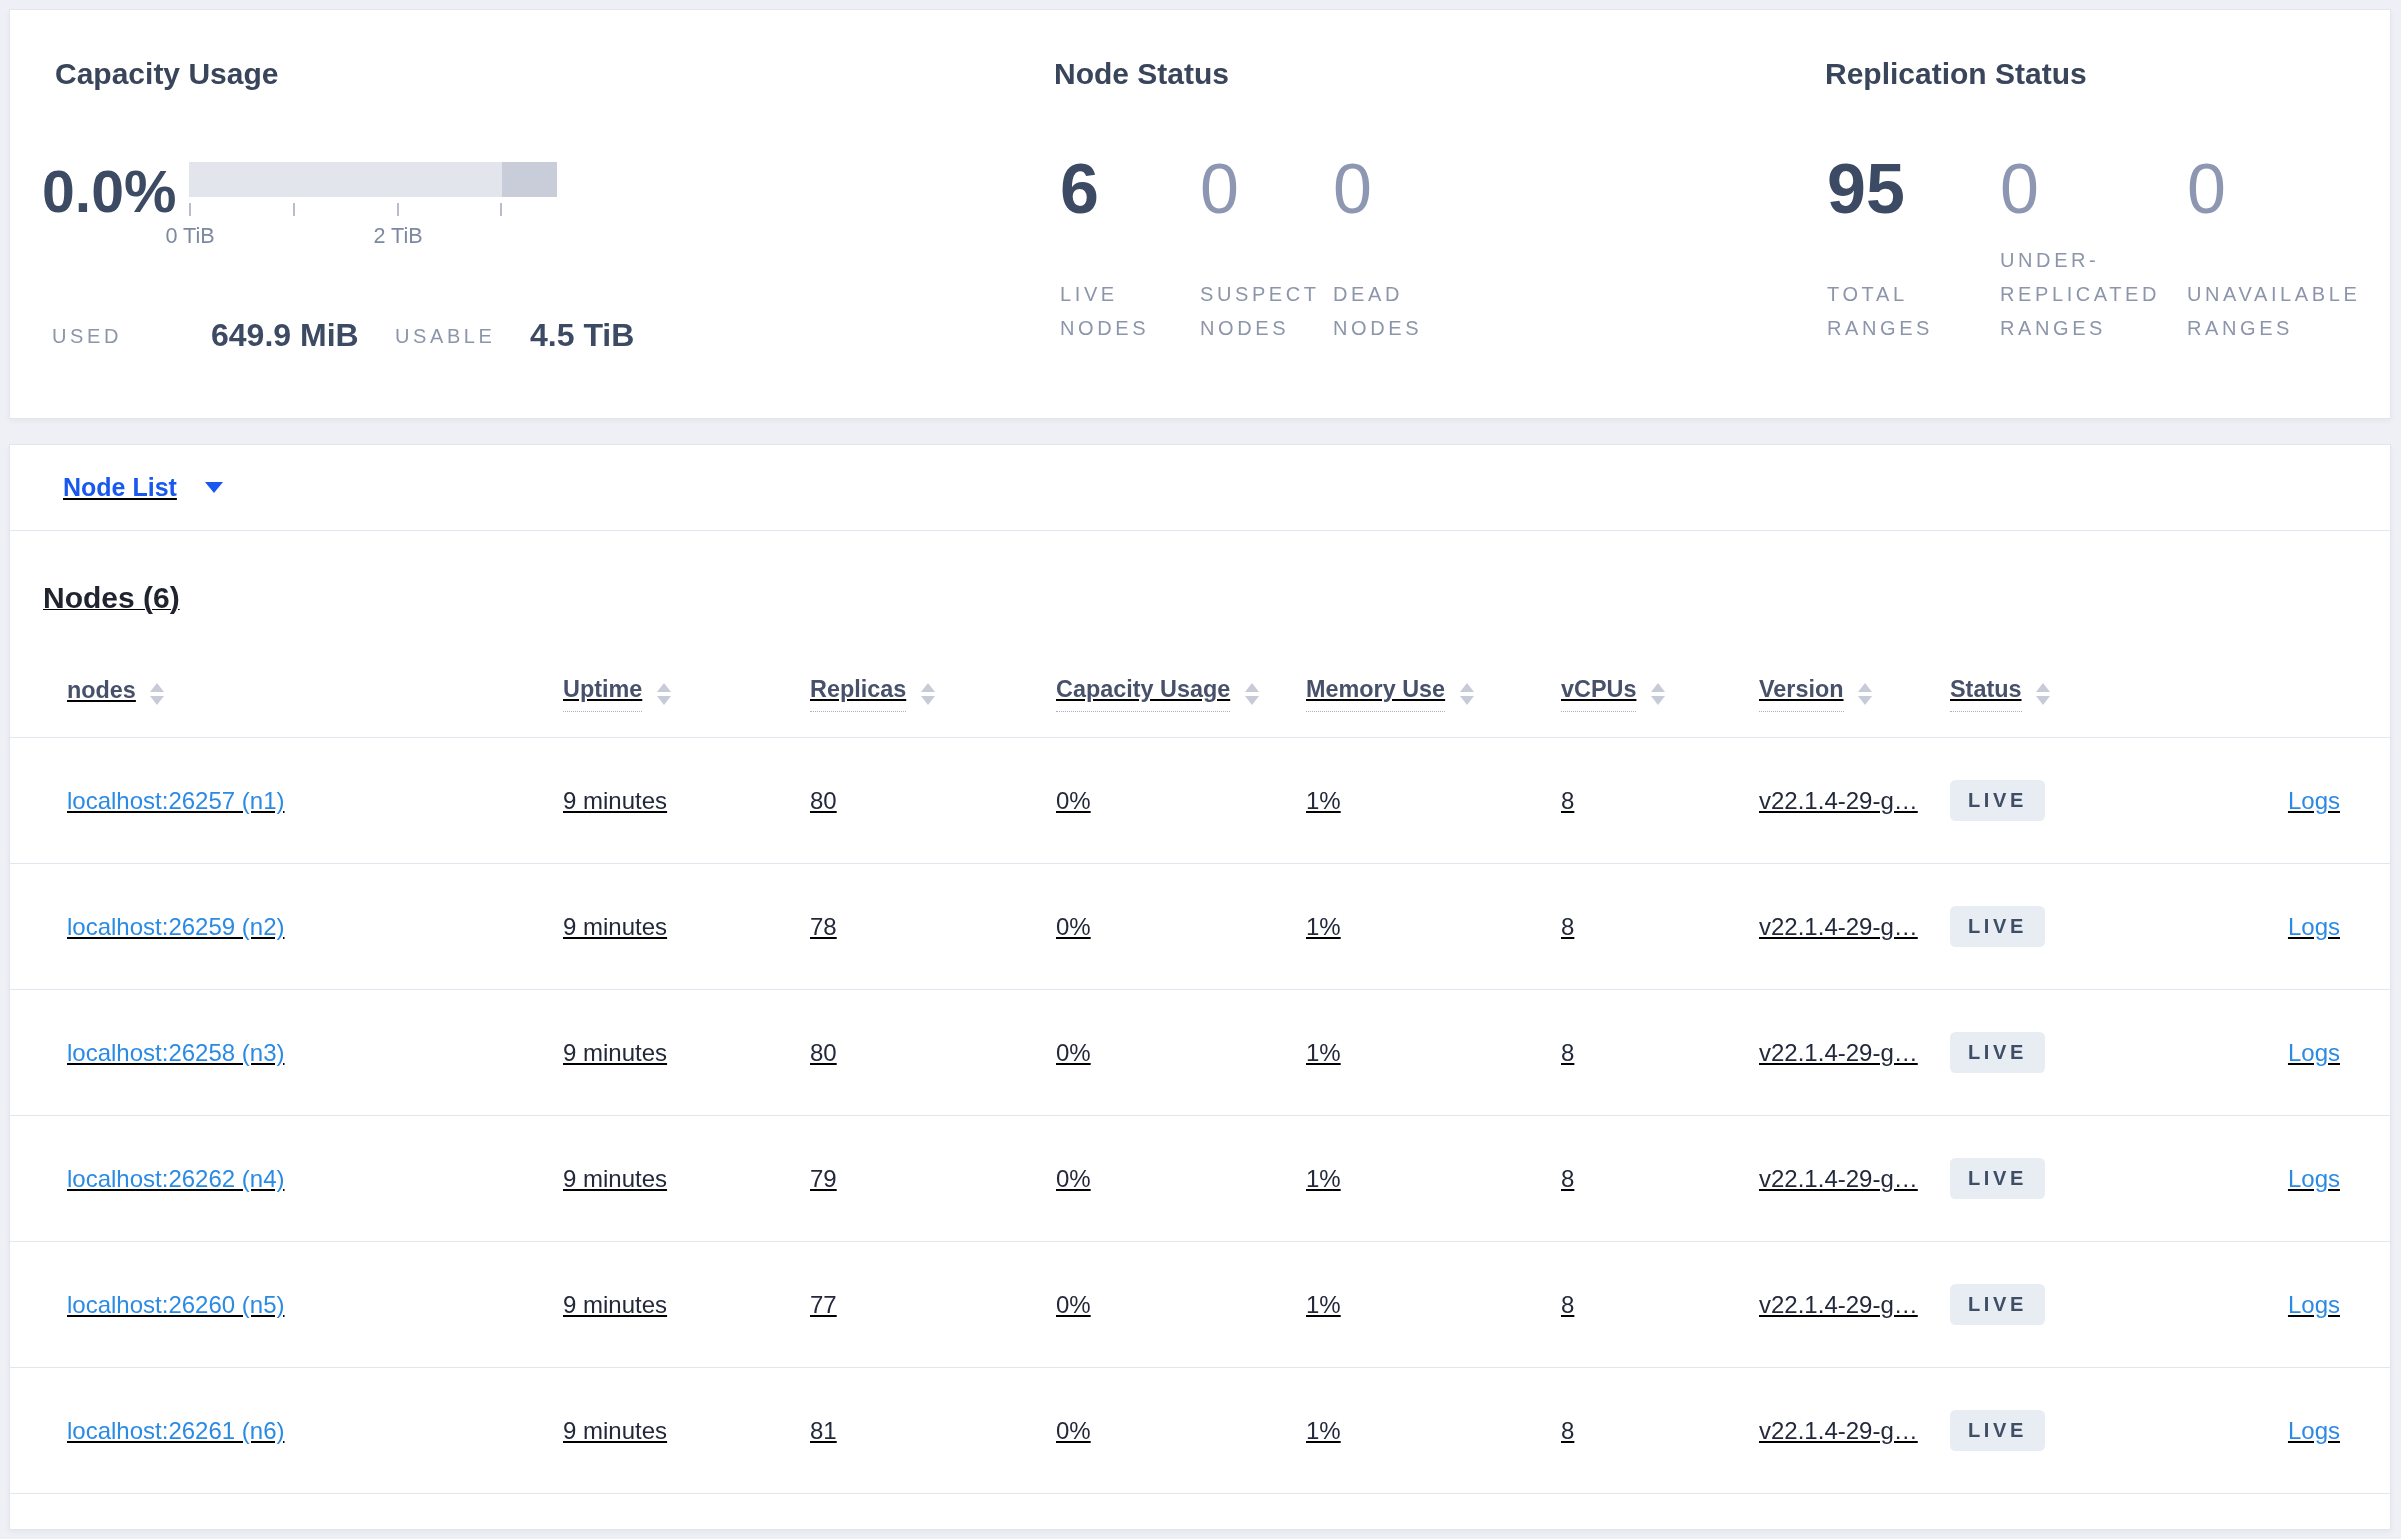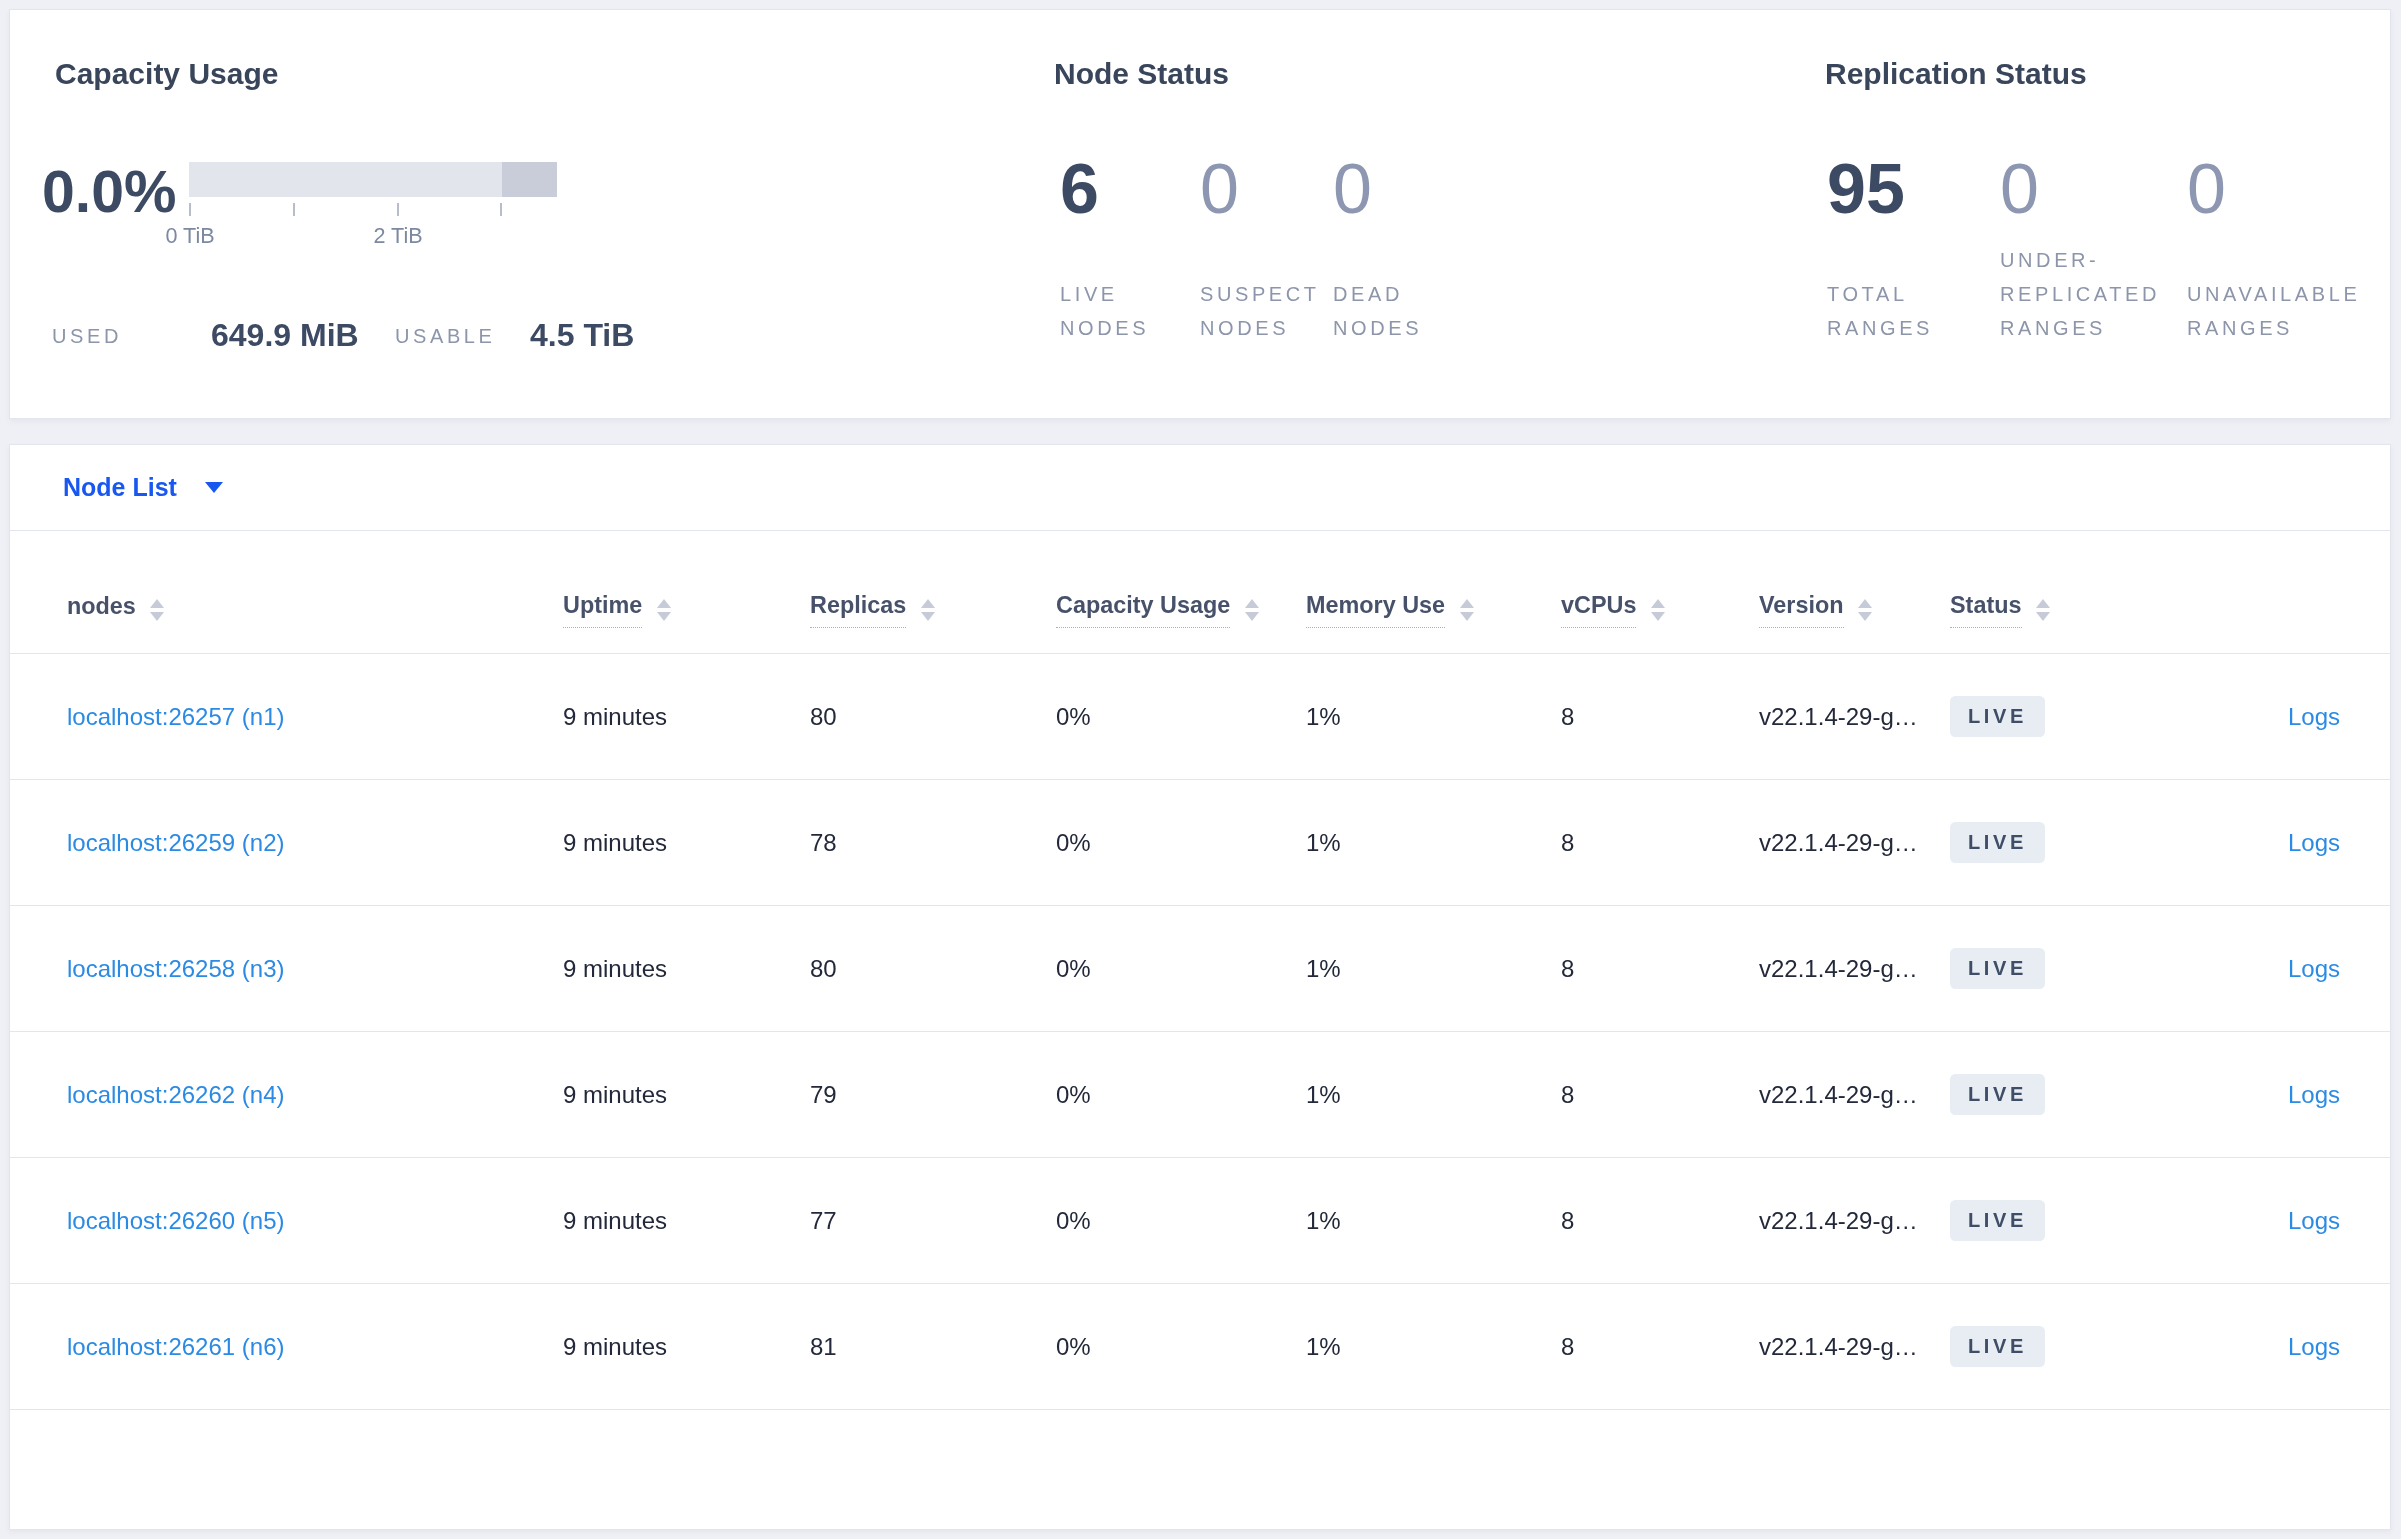--- a/index.html
+++ b/index.html
@@ -1,18 +1,18 @@
 <!DOCTYPE html>
 <html style="font-size:14.4px"><head>
 <meta charset="utf-8">
 <style>
   html,body{margin:0;padding:0;width:2401px;height:1540px;overflow:hidden;
     background:#eef0f5;font-family:"Liberation Sans","DejaVu Sans",sans-serif;}
   .card{position:absolute;background:#fff;border:1.8px solid #e2e5ee;box-sizing:border-box;
-    box-shadow:0 2.7px 5.4px rgba(60,70,90,.06);}
+    box-shadow:0 2.7px 5.4px rgba(60,70,90,.06);text-decoration:underline;}
   #card-top{left:9px;top:9px;width:2382px;height:410px;}
   #card-main{left:9px;top:444px;width:2382px;height:1086px;}
 
   
   .sec-title{position:absolute;top:47px;font-size:30px;font-weight:700;color:#39455a;}
   .big-num{position:absolute;top:153px;font-size:59px;font-weight:700;color:#3d4a63;line-height:1;}
   .stat-num{position:absolute;top:144px;font-size:70px;font-weight:700;color:#3d4a63;line-height:1;}
   .stat-num.muted{color:#8d97b2;font-weight:400;}
   .stat-label{position:absolute;bottom:73px;font-size:20px;letter-spacing:3.6px;
     color:#8c95aa;line-height:34px;white-space:pre-line;}
@@ -105,20 +105,23 @@
 
 <div class="card" id="card-main">
 
   <div id="nodelist-bar">
     <div id="nodelist-btn">
       <span id="nodelist-label">Node List</span>
       <span class="caret-down"></span>
     </div>
   </div>
 
+  <div id="nodes-title-block">
+    <span id="nodes-title">Nodes (6)</span>
+  </div>
 
   <div class="t-head" id="table-head">
       <div class="th">
         <span class="lbl">nodes</span>
         <span class="sort-icon">
           <span class="up"></span>
           <span class="down"></span>
         </span>
       </div>
       <div class="th sortable">

